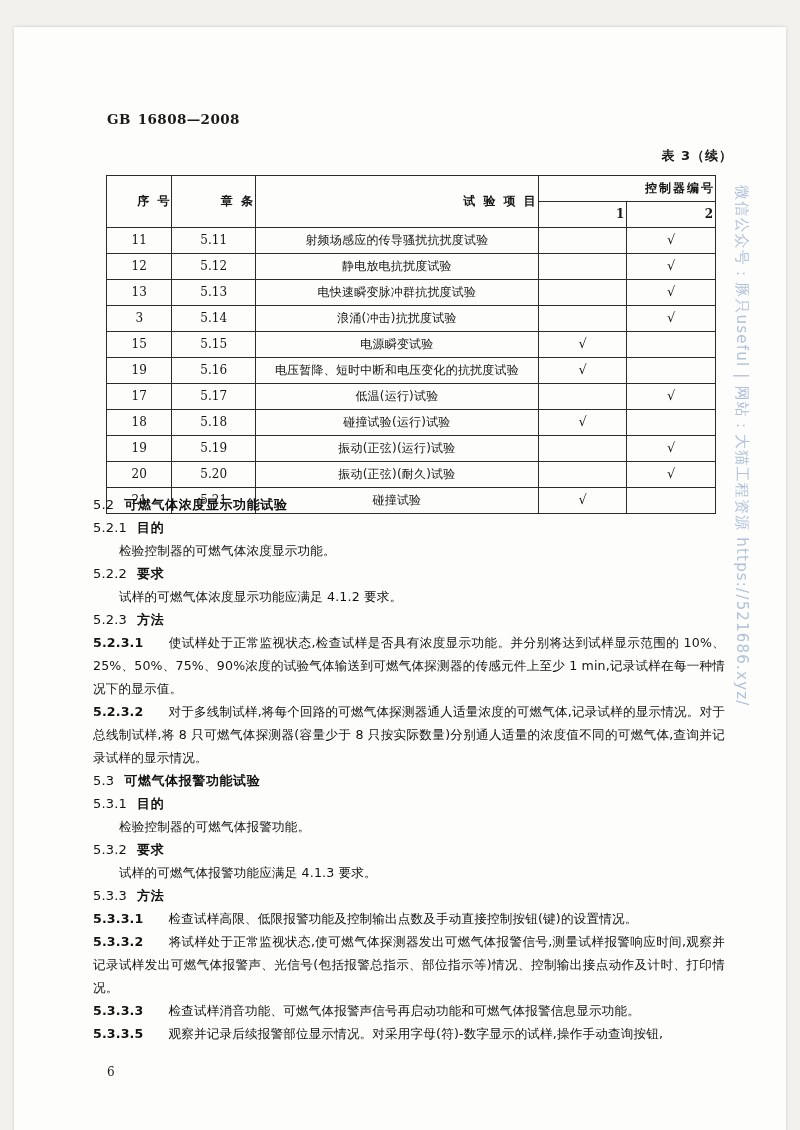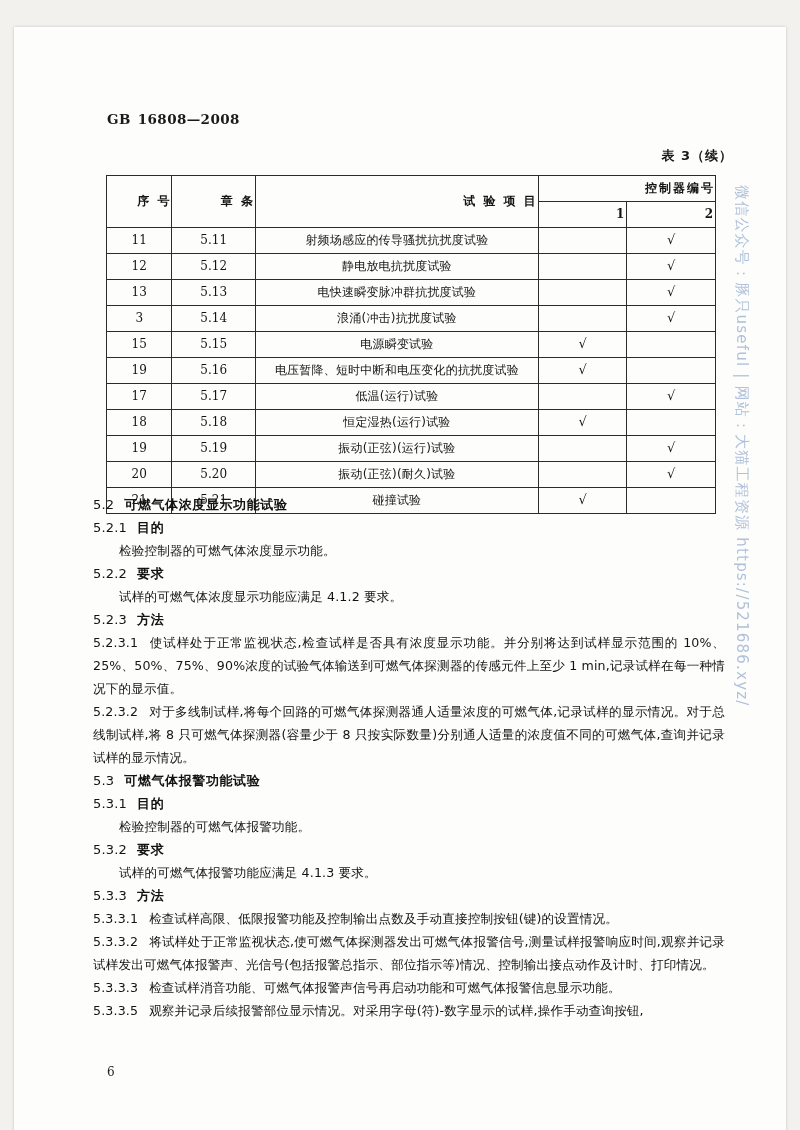--- a/index.html
+++ b/index.html
@@ -125,21 +125,22 @@
   .para {
     font-size: 12.6px;
     line-height: 23px;
     text-align: justify;
     text-justify: inter-ideograph;
     letter-spacing: 0.15px;
   }
   .para.indent { text-indent: 26px; }
   .para .num {
     font-family: "DejaVu Sans", "Liberation Sans", sans-serif;
-    margin-right: 11px;
+    margin-right: 25px;
+    font-weight: bold;
   }
 
   
   .page-no {
     position: absolute;
     left: 14px;
     top: 1038px;
     font-family: "DejaVu Serif", "Liberation Serif", serif;
     font-size: 12px;
     color: #202020;
@@ -233,21 +234,21 @@
           <tr>
             <td class="seq">17</td>
             <td class="sec">5.17</td>
             <td class="item">低温(运行)试验</td>
             <td class="mark"></td>
             <td class="mark">√</td>
           </tr>
           <tr>
             <td class="seq">18</td>
             <td class="sec">5.18</td>
-            <td class="item">恒定湿热(运行)试验</td>
+            <td class="item">碰撞试验(运行)试验</td>
             <td class="mark">√</td>
             <td class="mark"></td>
           </tr>
           <tr>
             <td class="seq">19</td>
             <td class="sec">5.19</td>
             <td class="item">振动(正弦)(运行)试验</td>
             <td class="mark"></td>
             <td class="mark">√</td>
           </tr>

